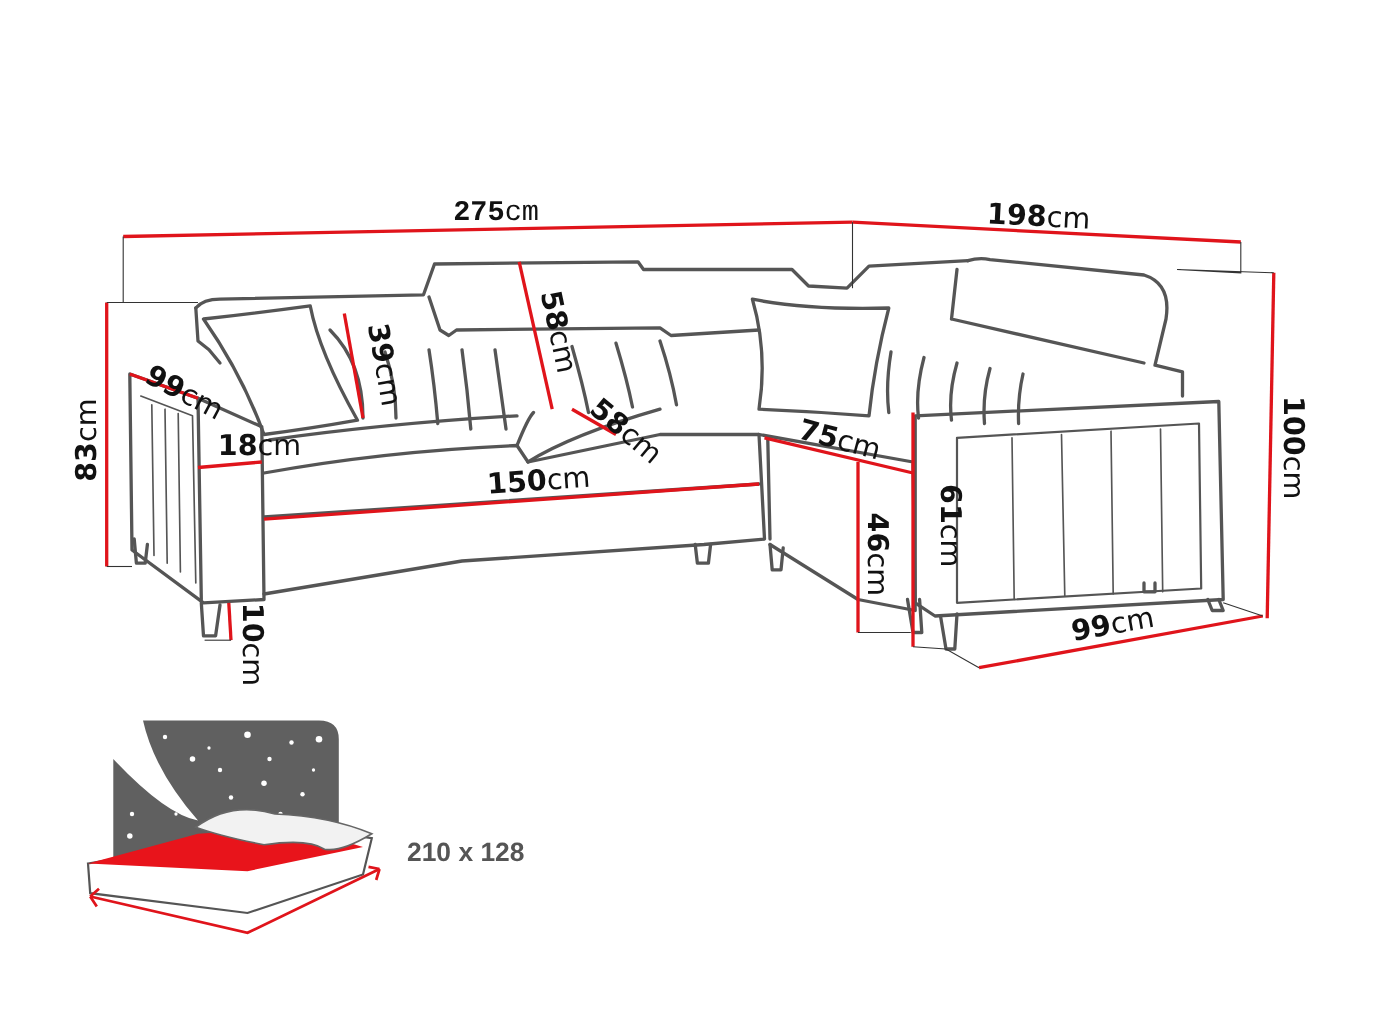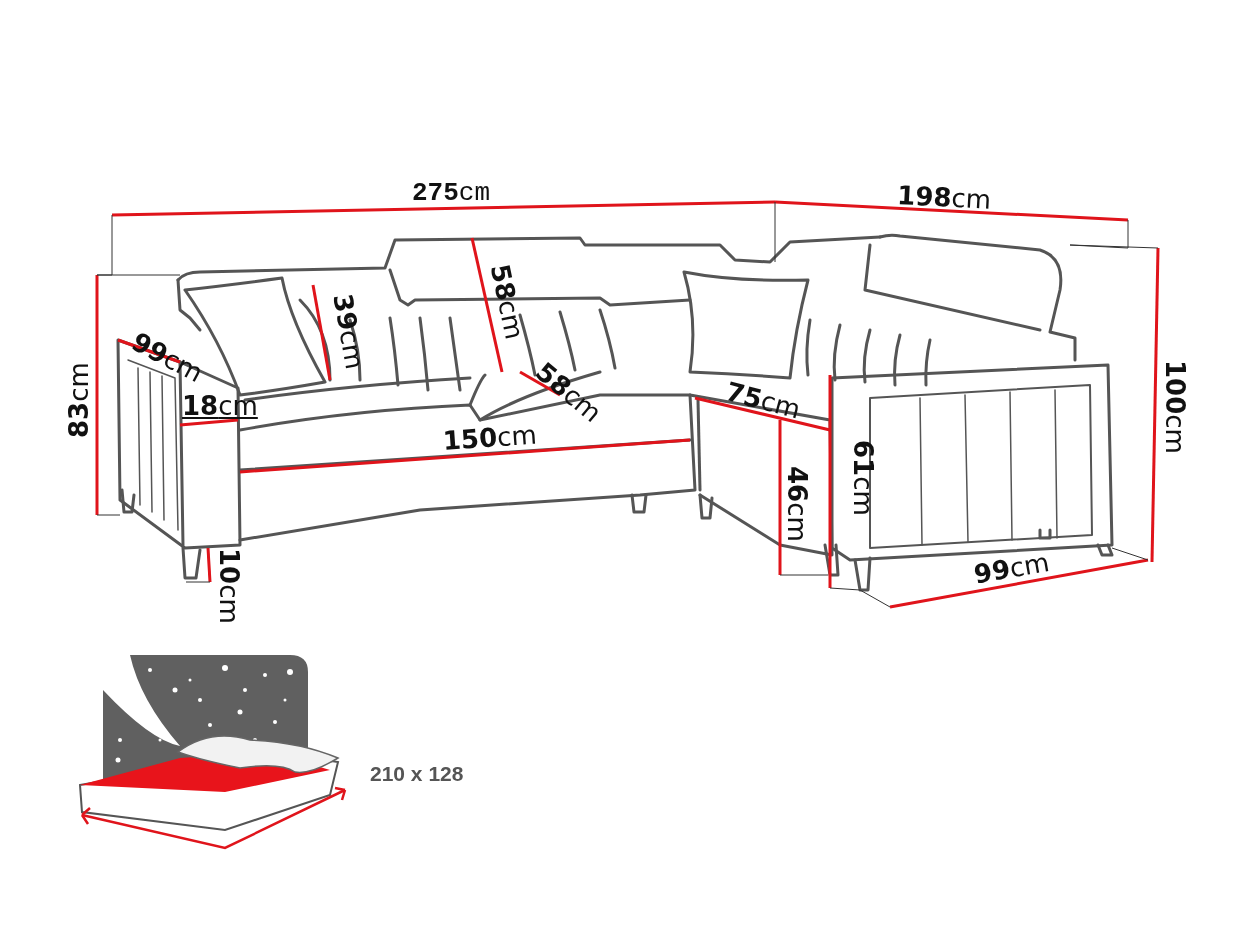--- a/index.html
+++ b/index.html
@@ -1,21 +1,21 @@
 <!DOCTYPE html>
 <html><head>
 <meta charset="utf-8">
 <style>
   html,body{margin:0;padding:0;background:#fff;}
   body{width:1250px;height:938px;position:relative;overflow:hidden;font-family:"Liberation Sans",sans-serif;}
   #canvas{position:absolute;left:0;top:0;width:1250px;height:938px;}
   .lbl{position:absolute;font-family:"DejaVu Sans",sans-serif;color:#111;font-size:26px;white-space:nowrap;line-height:1;transform-origin:0 0;}
   .lbl b{font-weight:bold;}
   .lbl .u{font-weight:normal;}
-  .bedsize{position:absolute;left:370px;top:762px;font-family:"Liberation Sans",sans-serif;font-weight:bold;font-size:21px;color:#555;}
+  .bedsize{position:absolute;left:370px;top:762px;font-family:"Liberation Sans",sans-serif;font-weight:bold;font-size:24px;color:#555;}
 </style>
 </head>
 <body>
 
 <svg id="canvas" viewBox="0 0 1250 938" xmlns="http://www.w3.org/2000/svg">
   <g fill="none" stroke="#555" stroke-width="3" stroke-linejoin="round" stroke-linecap="round">
 
     <path d="M118,340 L180,362 L238,388 L240,545 L185,548 L120,500 Z"></path>
     <path d="M180,362 L183,545"></path>
     <path d="M128,360 L175,378 L178,530" stroke-width="1.5"></path>
@@ -115,21 +115,21 @@
     <path d="M82,815 L225,848 L345,790" fill="none" stroke="#e0141b" stroke-width="2.5"></path>
     <path d="M82,815 L90,808 M82,815 L88,824 M345,790 L335,788 M345,790 L342,800" fill="none" stroke="#e0141b" stroke-width="2.5"></path>
   </g>
 </svg>
 
 <div class="lbl" style="left:412px;top:180px;font-family:Liberation Mono, monospace;"><b>275</b><span class="u">cm</span></div>
 <div class="lbl" style="left:898px;top:182px;transform:rotate(3deg);"><b>198</b><span class="u">cm</span></div>
 <div class="lbl" style="left:66px;top:438px;transform:rotate(-90deg);"><b>83</b><span class="u">cm</span></div>
 <div class="lbl" style="left:1188px;top:360px;transform:rotate(90deg);"><b>100</b><span class="u">cm</span></div>
 <div class="lbl" style="left:140px;top:328px;transform:rotate(28deg);"><b>99</b><span class="u">cm</span></div>
-<div class="lbl" style="left:182px;top:393px;text-decoration:underline;"><b>18</b><span class="u">cm</span></div>
+<div class="lbl" style="left:198px;top:393px;"><b>18</b><span class="u">cm</span></div>
 <div class="lbl" style="left:355px;top:292px;transform:rotate(80deg);"><b>39</b><span class="u">cm</span></div>
 <div class="lbl" style="left:512px;top:262px;transform:rotate(78deg);"><b>58</b><span class="u">cm</span></div>
 <div class="lbl" style="left:548px;top:358px;transform:rotate(40deg);"><b>58</b><span class="u">cm</span></div>
 <div class="lbl" style="left:442px;top:428px;transform:rotate(-4deg);"><b>150</b><span class="u">cm</span></div>
 <div class="lbl" style="left:730px;top:378px;transform:rotate(15deg);"><b>75</b><span class="u">cm</span></div>
 <div class="lbl" style="left:810px;top:466px;transform:rotate(90deg);"><b>46</b><span class="u">cm</span></div>
 <div class="lbl" style="left:876px;top:440px;transform:rotate(90deg);"><b>61</b><span class="u">cm</span></div>
 <div class="lbl" style="left:972px;top:562px;transform:rotate(-10deg);"><b>99</b><span class="u">cm</span></div>
 <div class="lbl" style="left:242px;top:548px;transform:rotate(90deg);"><b>10</b><span class="u">cm</span></div>
 

